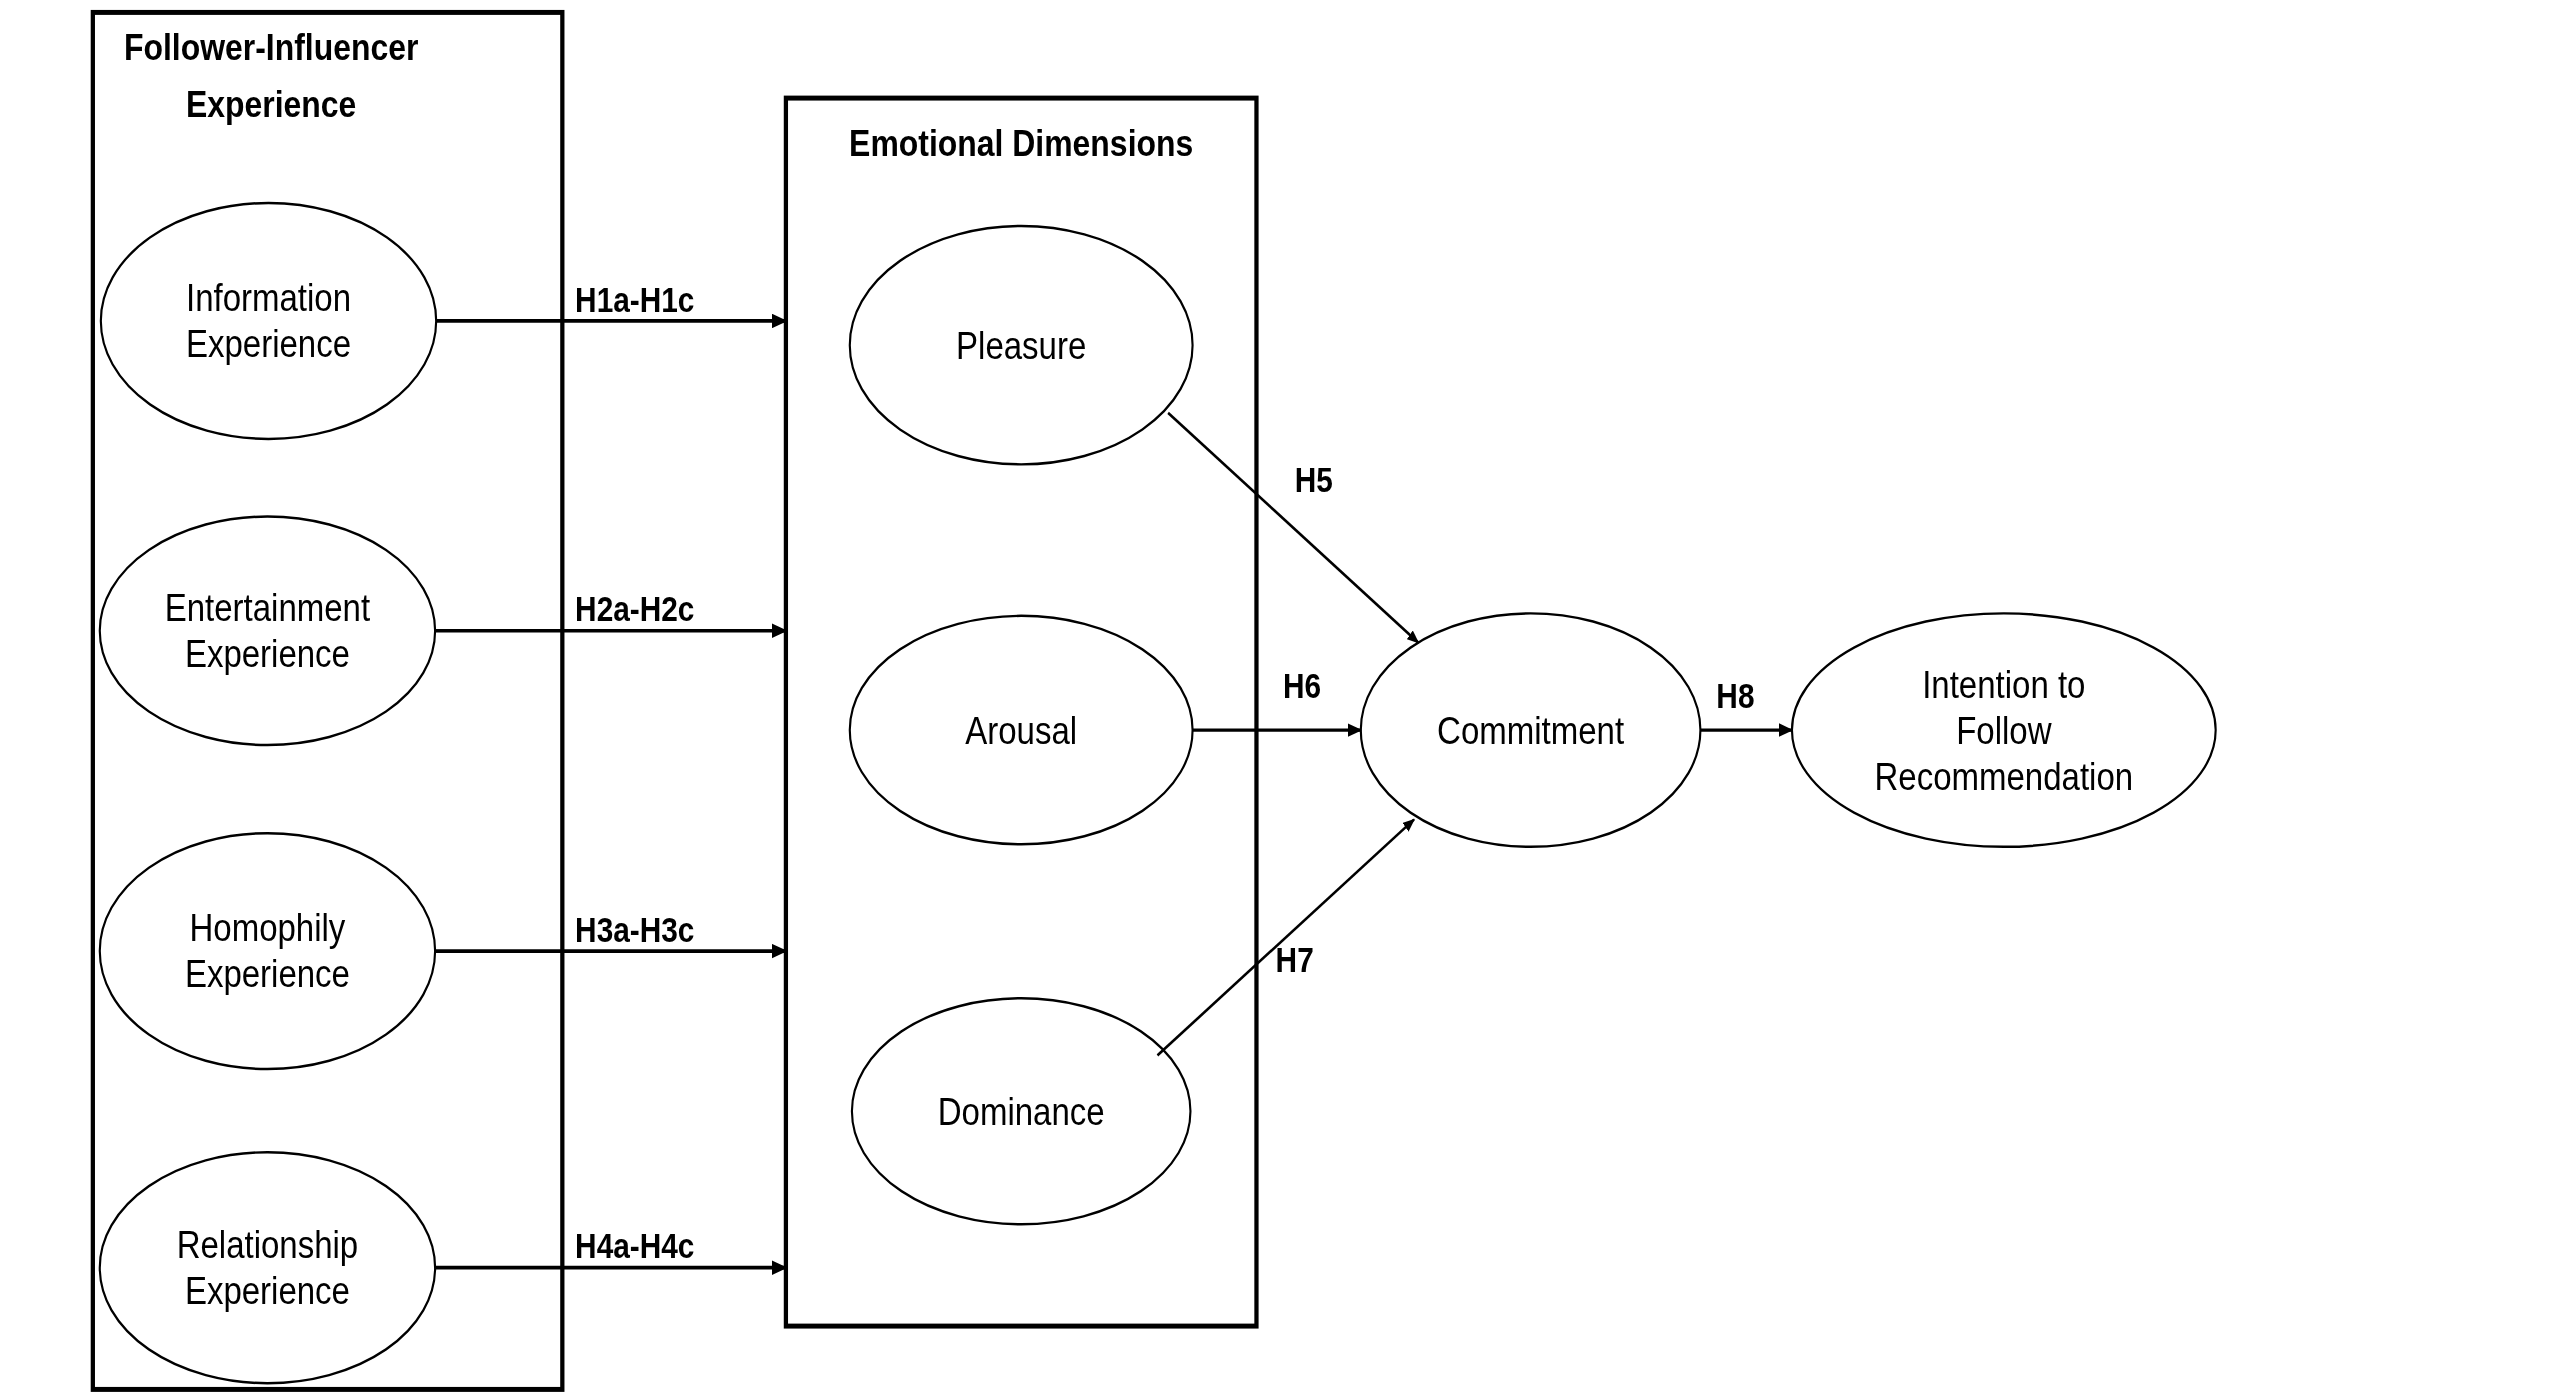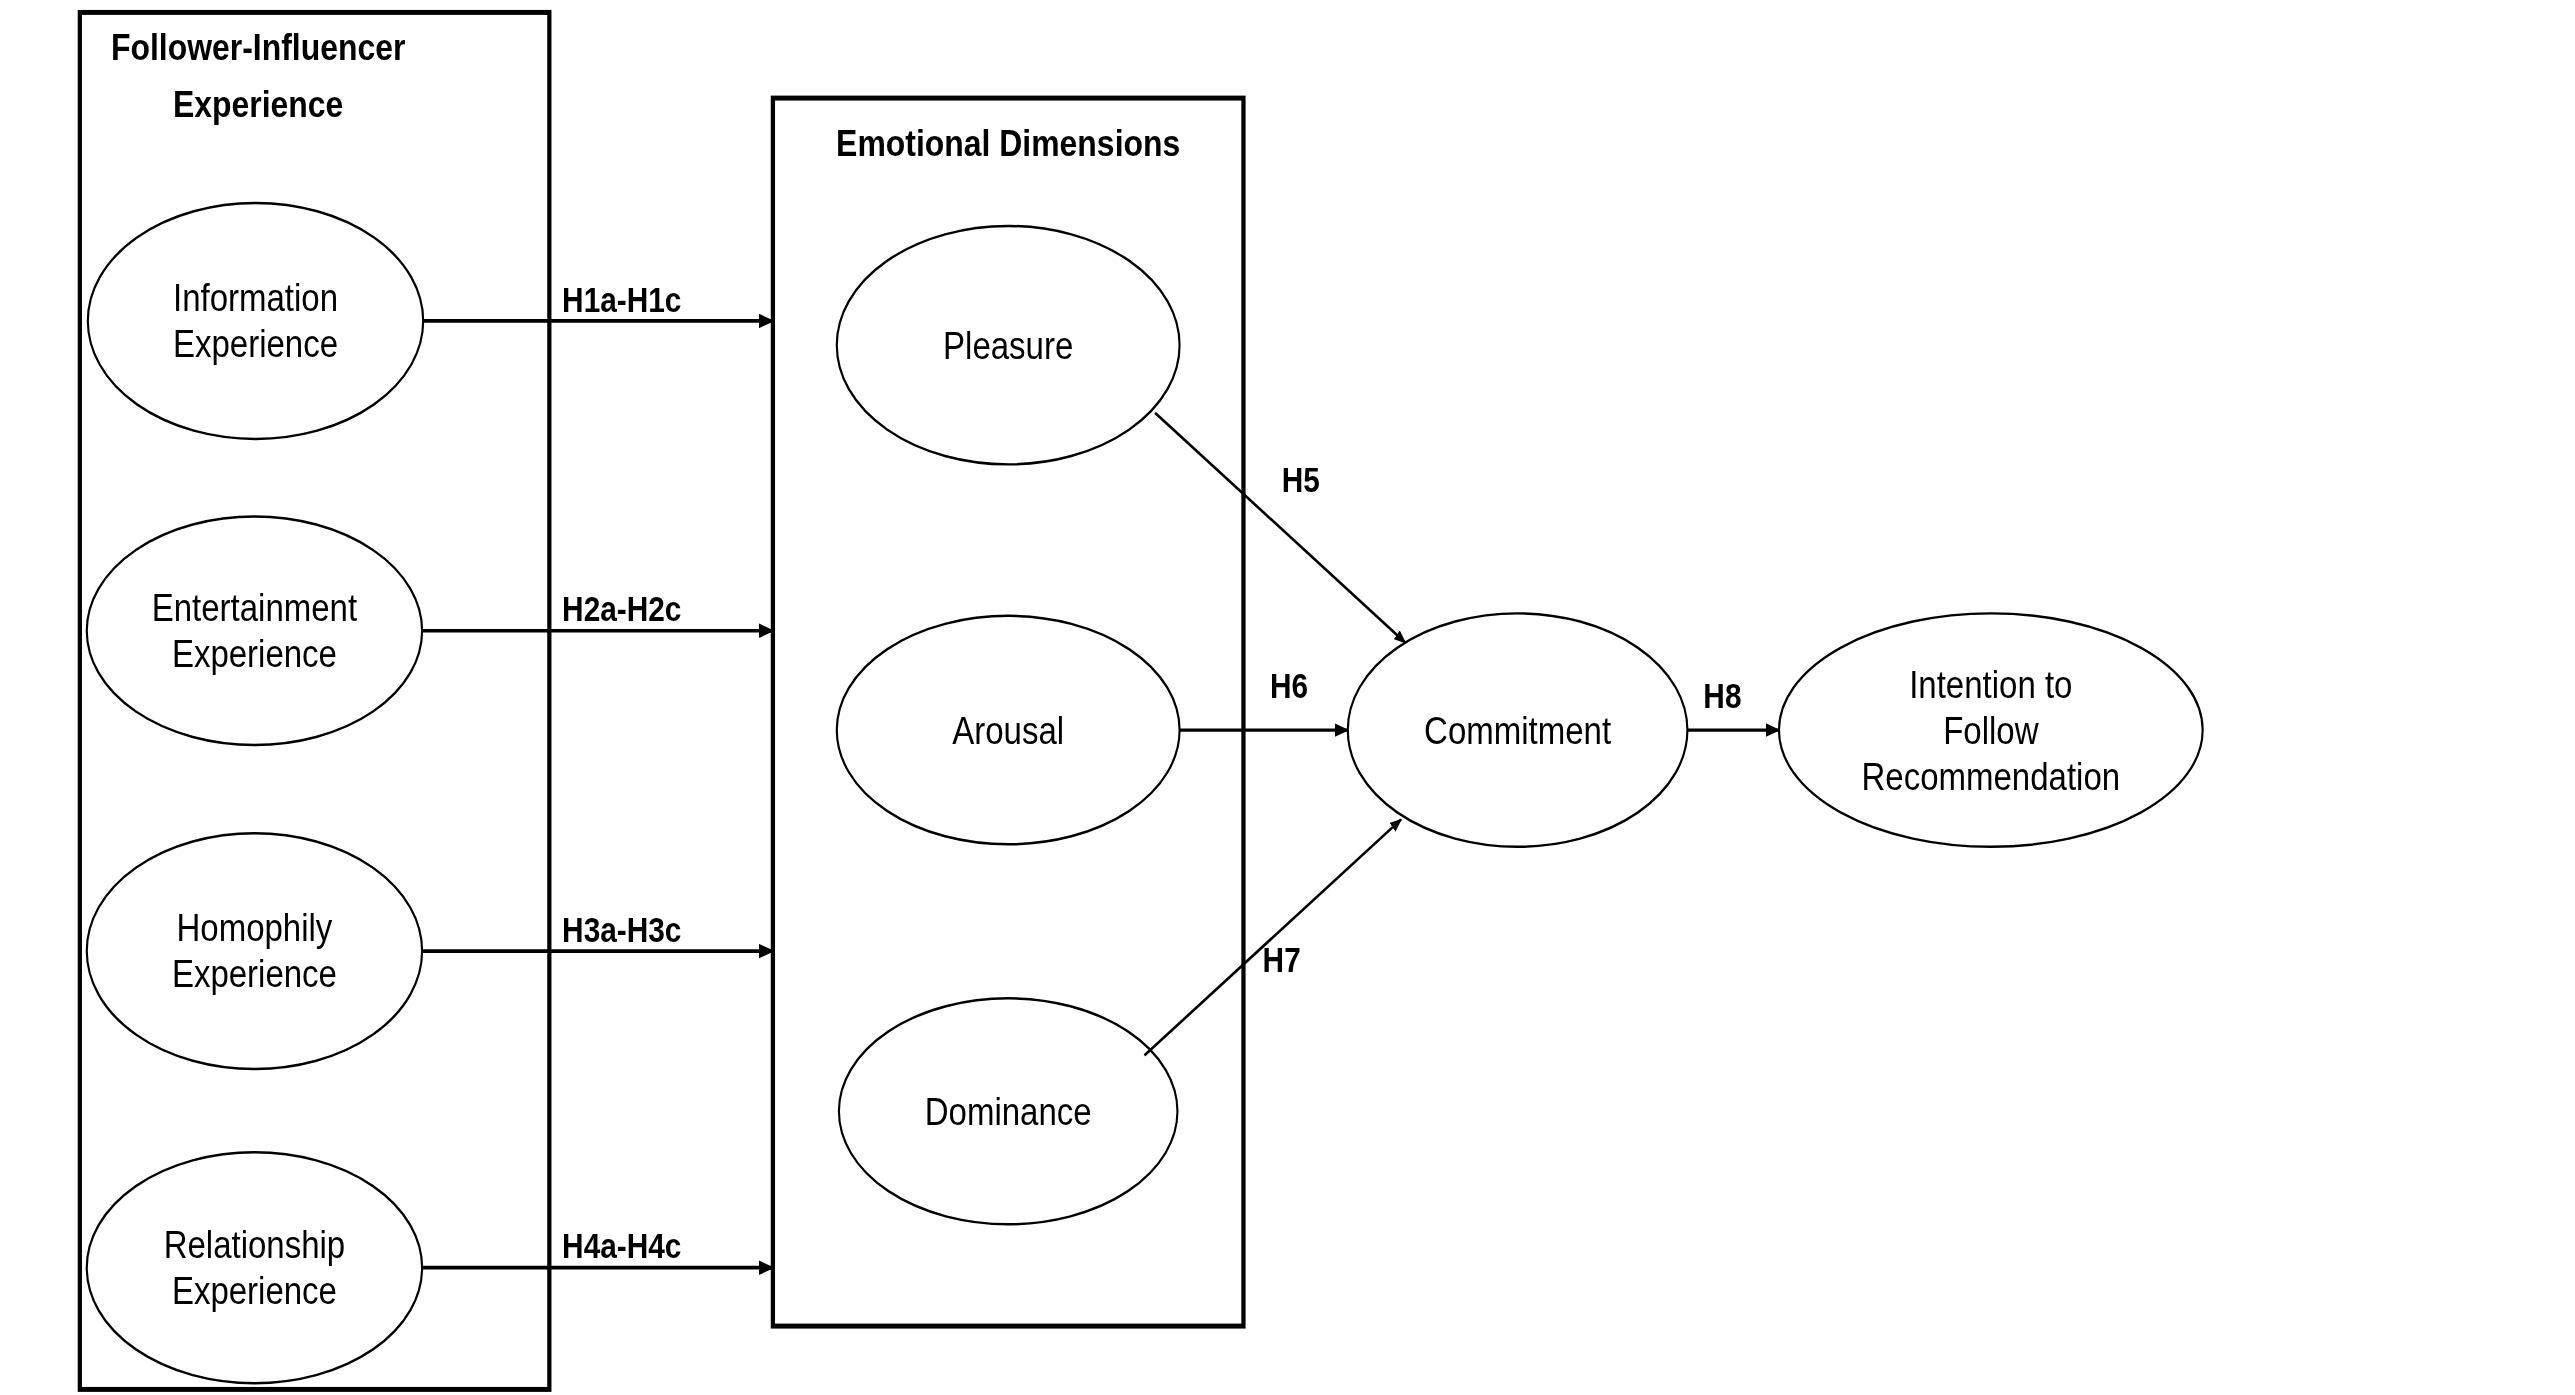--- a/index.html
+++ b/index.html
@@ -6,20 +6,21 @@
     margin: 0;
     padding: 0;
     background: #ffffff;
   }
   .stage {
     position: relative;
     width: 2208px;
     height: 1395px;
     background: #ffffff;
     overflow: hidden;
+    margin-left: 13px;
   }
   svg.diagram {
     display: block;
     width: 100%;
     height: 100%;
   }
   text {
     font-family: "Liberation Sans", "DejaVu Sans", sans-serif;
     fill: #000000;
   }

